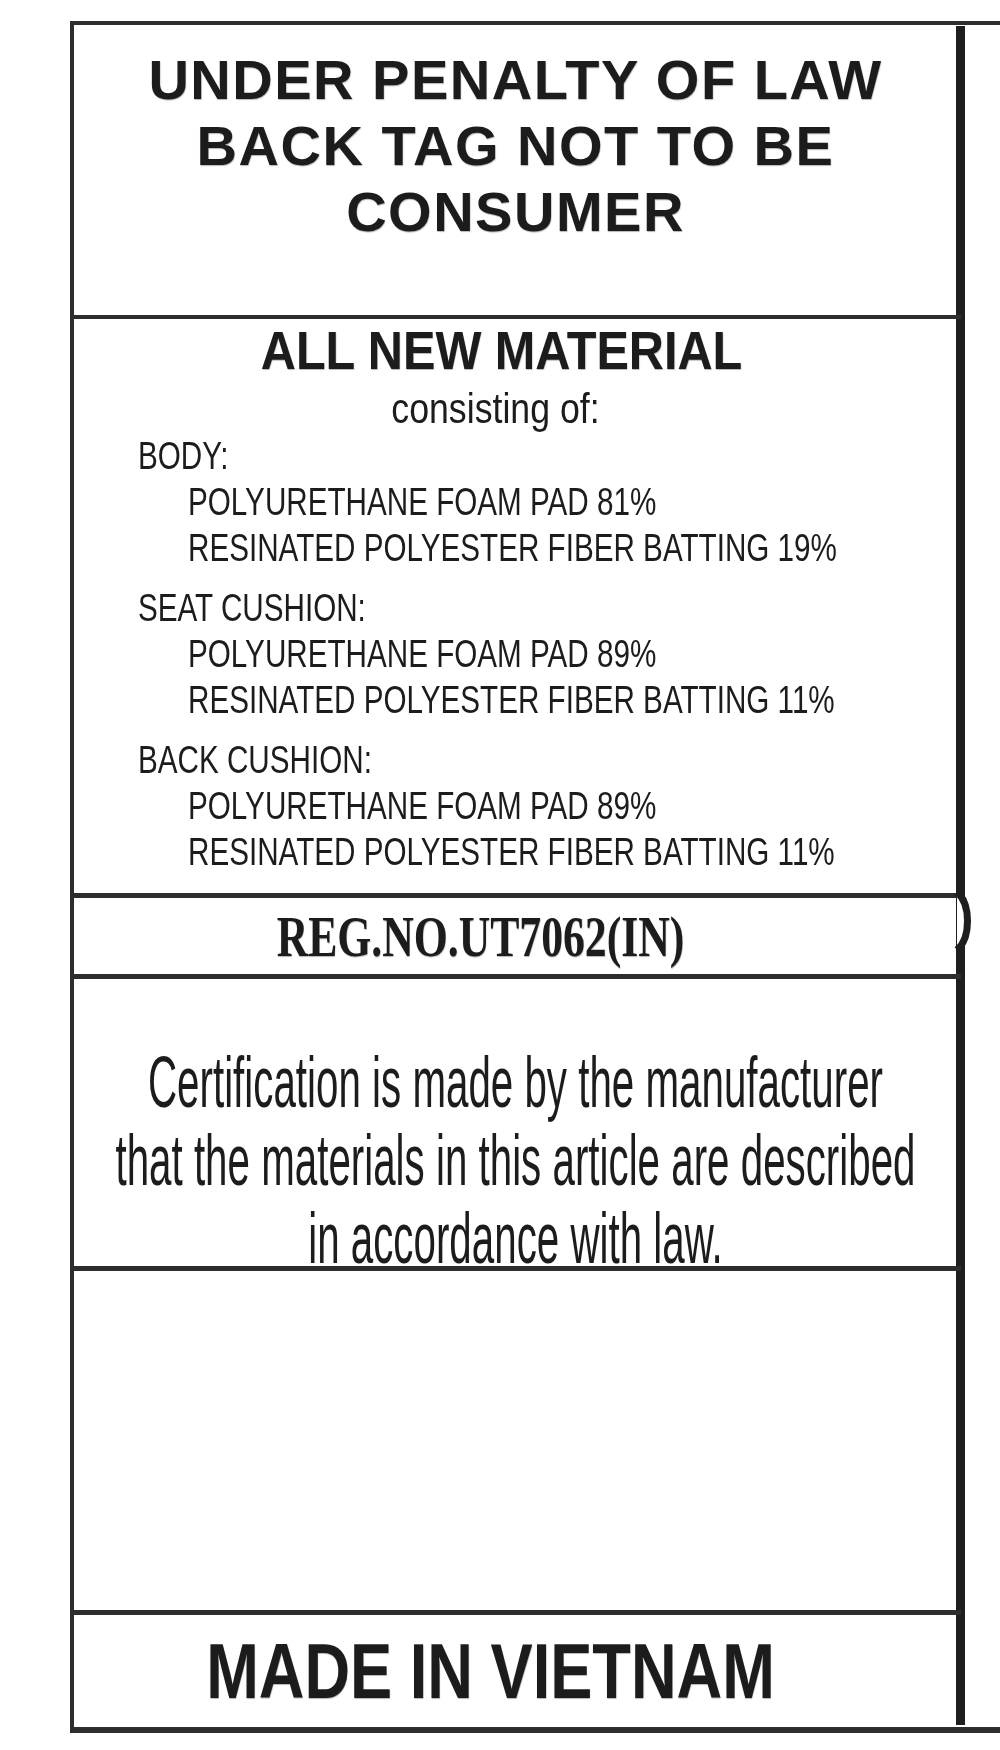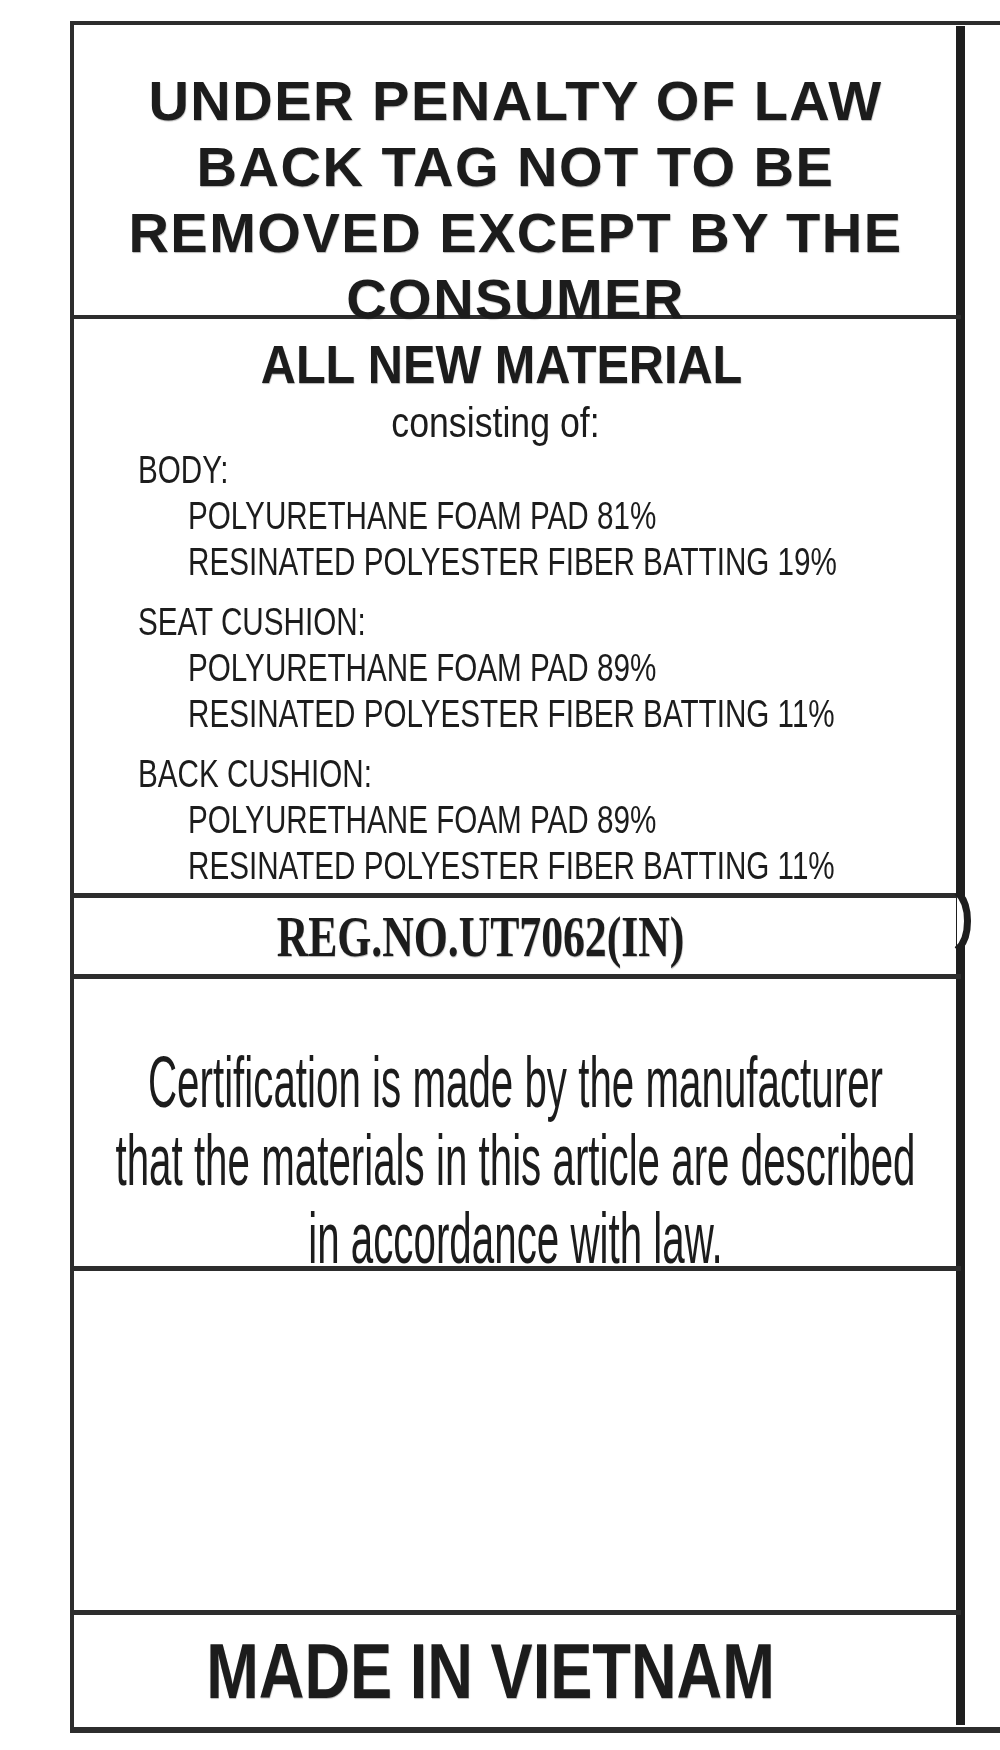--- a/index.html
+++ b/index.html
@@ -23,22 +23,22 @@
   .d1 { top: 315px; height: 4px; }
   .d2 { top: 893px; }
   .d3 { top: 974px; }
   .d4 { top: 1266px; }
   .d5 { top: 1610px; }
 
   .notch { position: absolute; left: 953px; top: 892px; }
 
   
   section { position: absolute; left: 74px; width: 883px; box-sizing: border-box; }
-  .s1 { top: 36px;   height: 290px; padding-top: 32px; }
-  .s2 { top: 319px;  height: 573px; padding-top: 14px; }
+  .s1 { top: 15px;   height: 290px; padding-top: 32px; }
+  .s2 { top: 319px;  height: 573px; }
   .s3 { top: 896px;  height: 78px;  padding-top: 6px; font-family: Liberation Serif, serif; }
   .s4 { top: 980px;  height: 286px; padding-top: 22px; margin-top: 41px; }
   .s5 { top: 1270px; height: 340px; padding-top: 20px; }
   .s6 { top: 1613px; height: 114px; padding-top: 13px; }
 
   
   .line { display: flex; justify-content: center; white-space: nowrap; }
   .left { display: block; white-space: nowrap; transform-origin: 0 50%; }
   .b { font-weight: bold; }
   .ink-soft { text-shadow: 0.5px 0.5px 1px rgba(45,45,45,0.35); }
@@ -76,21 +76,20 @@
   <div class="rule divider d4"></div>
   <div class="rule divider d5"></div>
 
   <svg class="notch" width="26" height="58">
     <path d="M4,0 C18,12 18,46 4,58" fill="#ffffff" stroke="#1e1e1e" stroke-width="7"></path>
   </svg>
 
   <section class="s1">
     <div class="line warn b ink-soft">UNDER PENALTY OF LAW</div>
     <div class="line warn b ink-soft">BACK TAG NOT TO BE</div>
-    <div class="line warn b ink-soft">REMOVED EXCEPT BY THE</div>
     <div class="line warn b ink-soft">CONSUMER</div>
   </section>
 
   <section class="s2">
     <div class="line mat-h b ink-soft">ALL NEW MATERIAL</div>
     <div class="line mat-sub">consisting of:</div>
 
     <div class="left glabel">BODY:</div>
     <div class="left gitem">POLYURETHANE FOAM PAD 81%</div>
     <div class="left gitem">RESINATED POLYESTER FIBER BATTING 19%</div>

